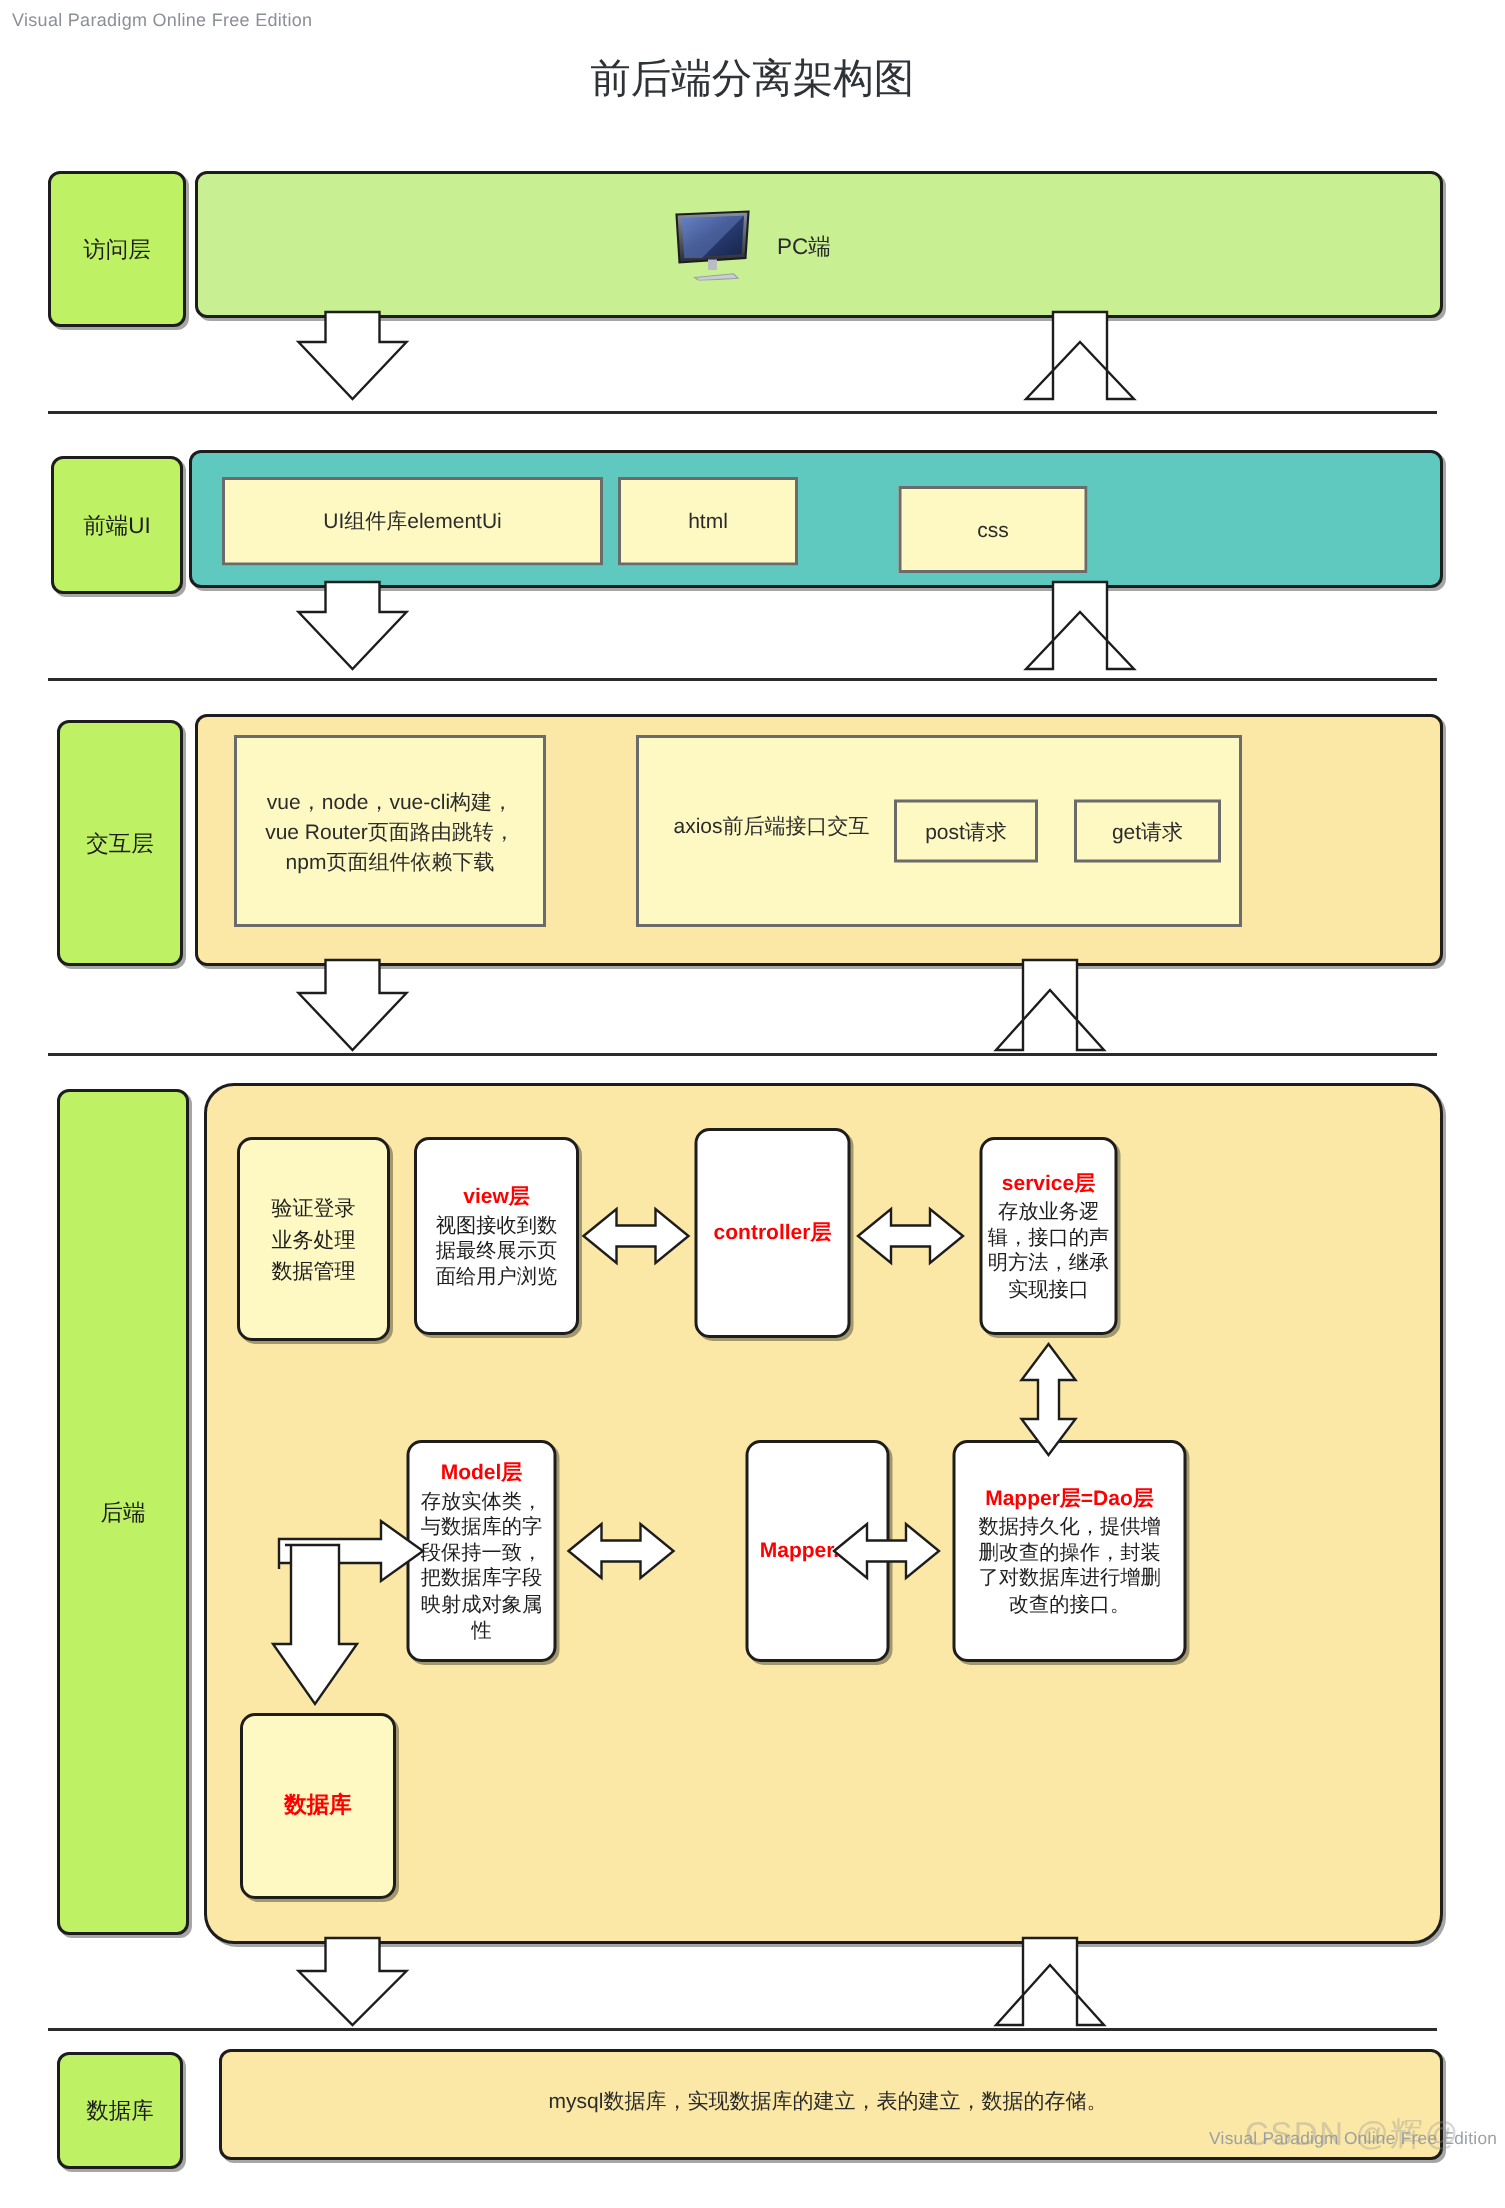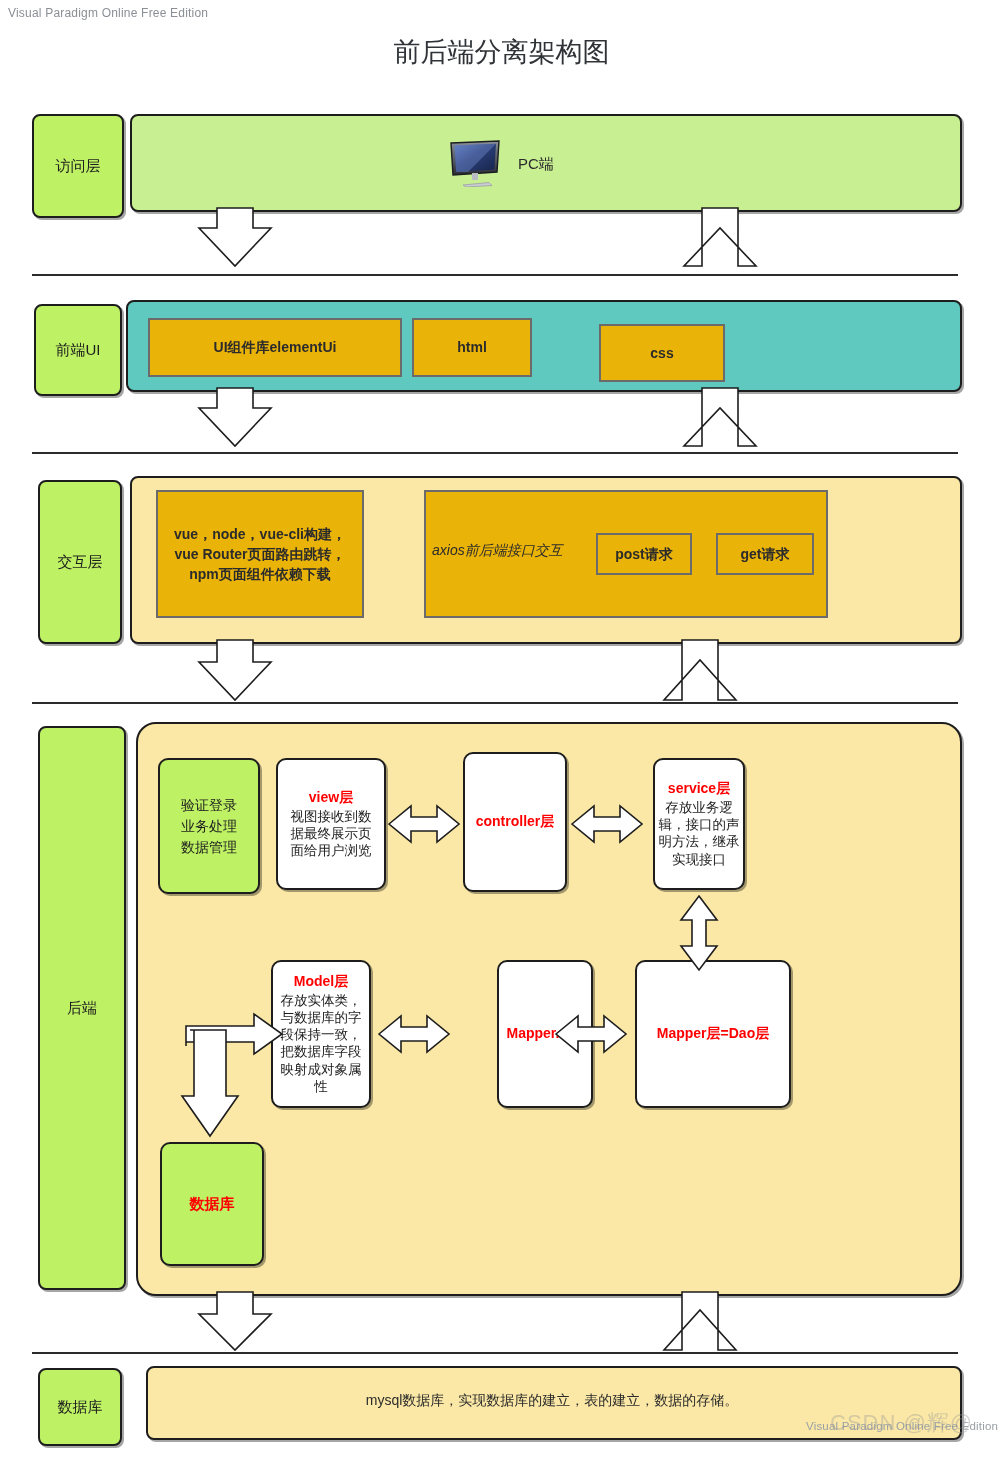--- a/index.html
+++ b/index.html
@@ -35,34 +35,34 @@
   .lane-body{
     position:absolute;border:2px solid #1d1d1d;border-radius:8px;
     box-shadow:2px 2px 0 rgba(0,0,0,.35);
   }
   .green-body{background:#c8ef92;}
   .teal-body{background:#5fc9c0;}
   .yellow-body{background:#fbe8a6;}
   .divider{position:absolute;height:0;border-top:2px solid #2b2b2b;}
 
   .wbox{
-    position:absolute;background:#eab308;border:2px solid #6b6b6b;
+    position:absolute;background:#fef9c3;border:2px solid #6b6b6b;
     display:flex;align-items:center;justify-content:center;text-align:center;
-    font-size:14px;color:#2b2b2b;line-height:1.45;font-weight:bold;
+    font-size:14px;color:#2b2b2b;line-height:1.45;
   }
   .rbox{
     position:absolute;background:#ffffff;border:2px solid #1d1d1d;border-radius:10px;
     display:flex;flex-direction:column;align-items:center;justify-content:center;
     text-align:center;font-size:13.5px;color:#1d1d1d;line-height:1.28;
     box-shadow:2px 2px 0 rgba(0,0,0,.35);padding:4px 3px;box-sizing:border-box;
   }
   .rbox .hd{color:#ff0000;font-weight:bold;font-size:14px;margin-bottom:1px;}
   .rbox .bd{white-space:pre-line;}
   .plain-rbox{
-    position:absolute;background:#bef264;border:2px solid #1d1d1d;border-radius:10px;
+    position:absolute;background:#fef9c3;border:2px solid #1d1d1d;border-radius:10px;
     display:flex;align-items:center;justify-content:center;text-align:right;
     font-size:14px;color:#1d1d1d;line-height:1.5;white-space:pre-line;
     box-shadow:2px 2px 0 rgba(0,0,0,.35);
   }
 
   
   .monitor{position:absolute;width:56px;height:48px;}
   .pc-label{position:absolute;font-size:15px;color:#2b2b2b;}
 
   svg.ov{position:absolute;left:0;top:0;width:1003px;height:1472px;pointer-events:none;}
@@ -109,21 +109,21 @@
 
 <div class="divider" style="left:32px;top:452px;width:926px;"></div>
 
 <div class="lane-label" style="left:38px;top:480px;width:80px;height:160px;">交互层</div>
 <div class="lane-body yellow-body" style="left:130px;top:476px;width:828px;height:164px;"></div>
 
 <div class="wbox" style="left:156px;top:490px;width:204px;height:124px;white-space:pre-line;">vue，node，vue-cli构建，
 vue Router页面路由跳转，
 npm页面组件依赖下载</div>
 <div class="wbox" style="left:424px;top:490px;width:400px;height:124px;"></div>
-<div style="position:absolute;left:432px;top:542px;font-size:14px;color:#2b2b2b;font-style:italic;">axios前后端接口交互</div>
+<div style="position:absolute;left:449px;top:542px;font-size:14px;color:#2b2b2b;">axios前后端接口交互</div>
 <div class="wbox" style="left:596px;top:533px;width:92px;height:38px;">post请求</div>
 <div class="wbox" style="left:716px;top:533px;width:94px;height:38px;">get请求</div>
 
 <div class="divider" style="left:32px;top:702px;width:926px;"></div>
 
 <div class="lane-label" style="left:38px;top:726px;width:84px;height:560px;font-family:Liberation Serif, serif;">后端</div>
 <div class="lane-body yellow-body" style="left:136px;top:722px;width:822px;height:570px;border-radius:20px;"></div>
 
 <div class="plain-rbox" style="left:158px;top:758px;width:98px;height:132px;">验证登录
 业务处理
@@ -157,20 +157,24 @@
 映射成对象属
 性</div>
 </div>
 
 <div class="rbox" style="left:453px;top:960px;width:96px;height:148px;margin-left:44px;">
   <div class="hd">Mapper.xml</div>
 </div>
 
 <div class="rbox" style="left:635px;top:960px;width:156px;height:148px;">
   <div class="hd">Mapper层=Dao层</div>
+  <div class="bd">数据持久化，提供增
+删改查的操作，封装
+了对数据库进行增删
+改查的接口。</div>
 </div>
 
 <div class="plain-rbox" style="left:160px;top:1142px;width:100px;height:120px;color:#ff0000;font-weight:bold;font-size:15px;">数据库</div>
 
 <div class="divider" style="left:32px;top:1352px;width:926px;"></div>
 
 <div class="lane-label" style="left:38px;top:1368px;width:80px;height:74px;">数据库</div>
 <div class="lane-body yellow-body" style="left:146px;top:1366px;width:812px;height:70px;"></div>
 <div style="position:absolute;left:146px;top:1366px;width:812px;height:70px;display:flex;align-items:center;justify-content:center;font-size:14px;color:#2b2b2b;">mysql数据库，实现数据库的建立，表的建立，数据的存储。</div>
 

